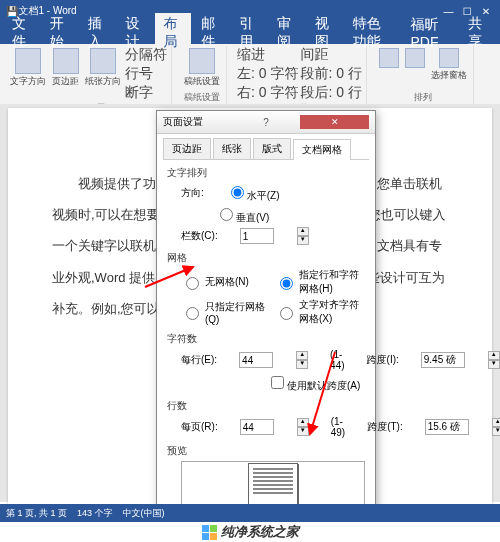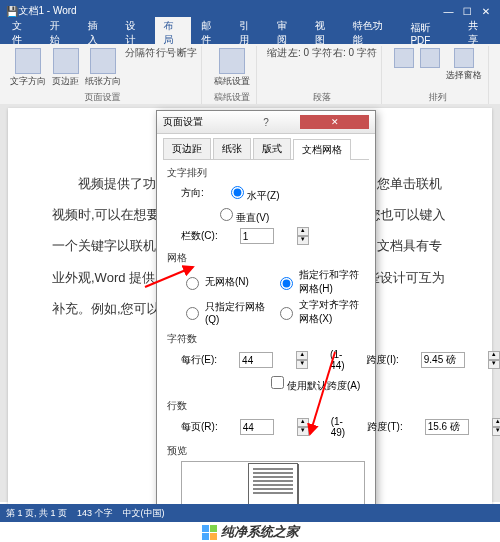--- a/index.html
+++ b/index.html
@@ -1,30 +1,30 @@
 <!DOCTYPE html>
 <html><head>
 <meta charset="utf-8">
 <style>
 body{margin:0;font-family:"Microsoft YaHei",sans-serif;font-size:11px;background:#fff;width:500px;height:542px;overflow:hidden;position:relative}
 .titlebar{background:#2b579a;color:#fff;height:22px;display:flex;align-items:center;padding:0 6px;font-size:10px}
 .titlebar .title{flex:1;text-align:left}
 .win-btns span{display:inline-block;width:16px;text-align:center}
-.menubar{background:#2b579a;color:#fff;height:22px;display:flex;align-items:center;padding:0 4px;font-size:10px;gap:2px}
+.menubar{background:#2b579a;color:#fff;height:22px;display:flex;align-items:center;padding:0 4px;font-size:14px;gap:2px}
 .menubar .tab{padding:2px 8px;cursor:pointer}
 .menubar .tab.active{background:#f3f3f3;color:#2b579a}
 .menubar .share{margin-left:auto}
 .ribbon{background:#f3f3f3;height:58px;border-bottom:1px solid #d4d4d4;display:flex;font-size:9px;color:#444;padding:2px 4px;gap:6px;overflow:hidden}
 .rgroup{display:flex;flex-direction:column;align-items:center;border-right:1px solid #e0e0e0;padding:0 4px}
 .rgroup .items{display:flex;gap:2px;flex:1;align-items:flex-start}
 .rgroup .label{font-size:9px;color:#666;margin-top:auto}
 .rbtn{display:flex;flex-direction:column;align-items:center;gap:1px;padding:2px;cursor:pointer}
 .ricon{width:18px;height:18px;background:#d0d8e8;border:1px solid #a0b0d0}
 .ricon.big{width:24px;height:24px}
-.rlines{display:flex;flex-direction:row;gap:1px;font-size:10px}
+.rlines{display:flex;flex-direction:column;gap:1px;font-size:14px}
 .doc-area{position:absolute;top:104px;left:0;right:0;bottom:40px;background:#e6e6e6;padding:4px 0}
 .page{background:#fff;margin:0 8px;padding:60px 44px;height:100%;box-shadow:0 1px 3px rgba(0,0,0,.2);font-size:13px;line-height:2.4;color:#333;word-break:break-all}
 .dialog{position:absolute;top:110px;left:156px;width:218px;background:#fff;border:1px solid #888;box-shadow:2px 2px 8px rgba(0,0,0,.3);font-size:10px}
 .d-title{background:linear-gradient(#fff,#e8e8e8);border-bottom:1px solid #ccc;height:22px;display:flex;align-items:center;padding:0 6px}
 .d-title span{flex:1}
 .d-close{background:#c75050;color:#fff;width:28px;height:14px;text-align:center;line-height:14px;font-size:9px;cursor:pointer}
 .d-help{width:18px;text-align:center;color:#555;cursor:pointer}
 .d-tabs{display:flex;border-bottom:1px solid #ccc;margin:4px 6px 0}
 .d-tab{padding:3px 8px;border:1px solid #ccc;border-bottom:none;margin-right:2px;background:#f0f0f0;cursor:pointer;font-size:10px}
 .d-tab.active{background:#fff;position:relative;top:1px}
@@ -110,20 +110,25 @@
     </div>
     <span class="label">稿纸设置</span>
   </div>
   <div class="rgroup">
     <div class="items">
       <div class="rlines">
         <span>缩进</span>
         <span><span>左:</span> <span>0 字符</span></span>
         <span><span>右:</span> <span>0 字符</span></span>
       </div>
+      <div class="rlines">
+        <span>间距</span>
+        <span><span>段前:</span> <span>0 行</span></span>
+        <span><span>段后:</span> <span>0 行</span></span>
+      </div>
     </div>
     <span class="label">段落</span>
   </div>
   <div class="rgroup">
     <div class="items">
       <div class="rbtn">
           <div class="ricon"></div>
         </div>
       <div class="rbtn">
           <div class="ricon"></div>

